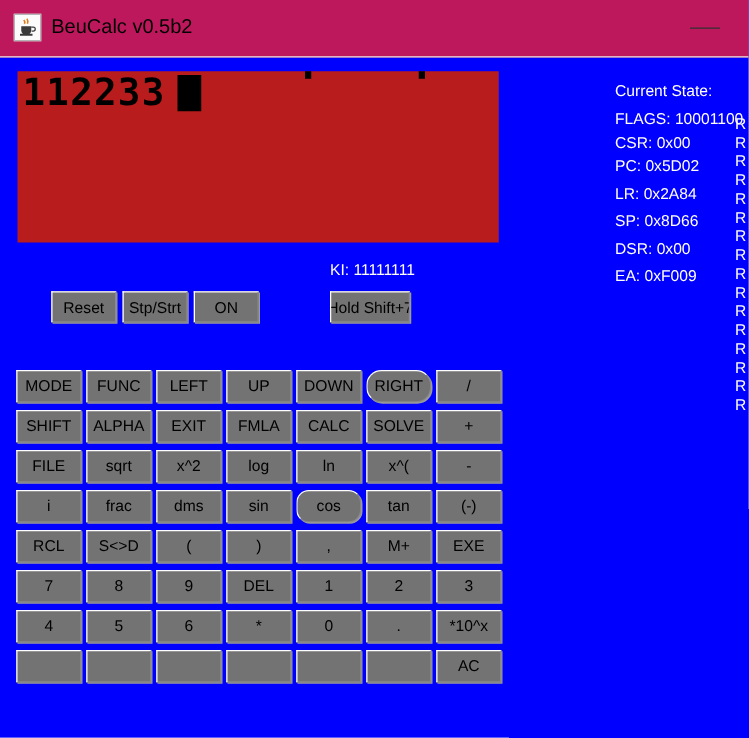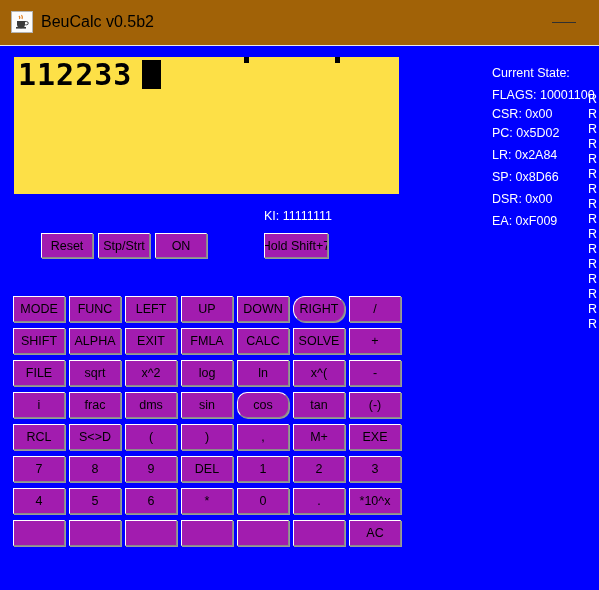--- a/index.html
+++ b/index.html
@@ -20,21 +20,21 @@
     overflow: hidden;
     background: #0000ff;
   }
 
   
   #titlebar {
     position: absolute;
     left: 0; top: 0;
     width: 599px;
     height: 45px;
-    background: #a16207;
+    background: #be185d;
     border-bottom: 1px solid #e8e8e8;
   }
   #app-icon {
     position: absolute;
     left: 11px; top: 11px;
     width: 22px; height: 22px;
     background: #fbfbfb;
     border: 1px solid #b4b4b4;
     box-sizing: border-box;
   }
@@ -57,21 +57,21 @@
     left: 11px; top: 22px;
     width: 24px; height: 1px;
     background: #303030;
   }
 
   
   #lcd-display {
     position: absolute;
     left: 14px; top: 57px;
     width: 385px; height: 137px;
-    background: #fde047;
+    background: #b91c1c;
   }
   #lcd-text {
     position: absolute;
     left: 4px; top: 1px;
     font-family: "DejaVu Sans Mono", "Liberation Mono", monospace;
     font-size: 30px;
     font-weight: bold;
     letter-spacing: 1px;
     color: #000000;
     line-height: 34px;
@@ -126,21 +126,21 @@
     position: absolute;
     left: 264px; top: 209px;
     color: #ffffff;
     font-size: 12.5px;
     white-space: nowrap;
   }
 
   
   .btn {
     position: absolute;
-    background: #a21caf;
+    background: #737373;
     border-top: 1px solid #ffffff;
     border-left: 1px solid #ffffff;
     border-right: 1px solid #8a8a8a;
     border-bottom: 1px solid #8a8a8a;
     box-sizing: border-box;
     box-shadow: 1px 1px 0 0 #9a9a9a;
     color: #000000;
     font-size: 12.5px;
     font-family: "Liberation Sans", sans-serif;
     display: flex;

